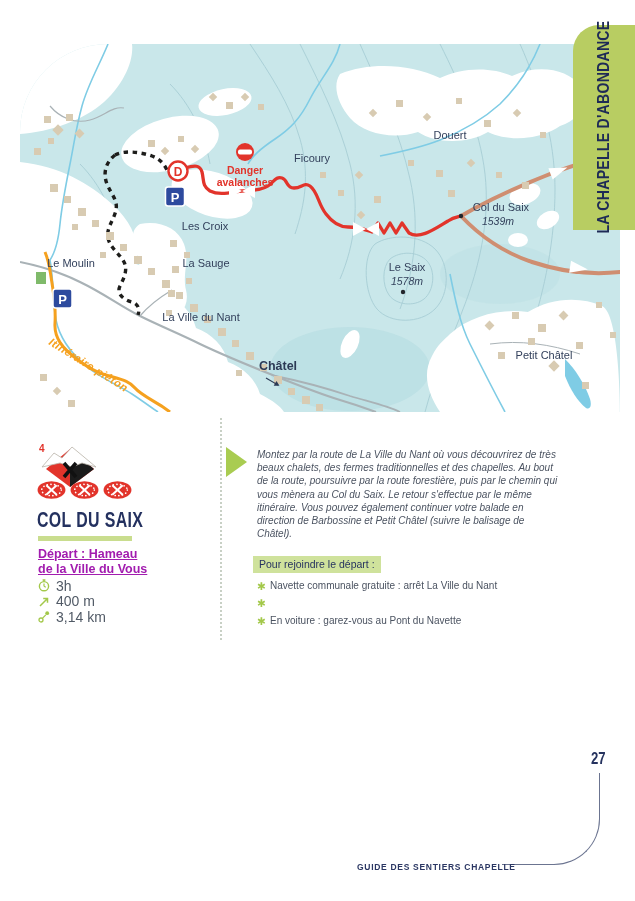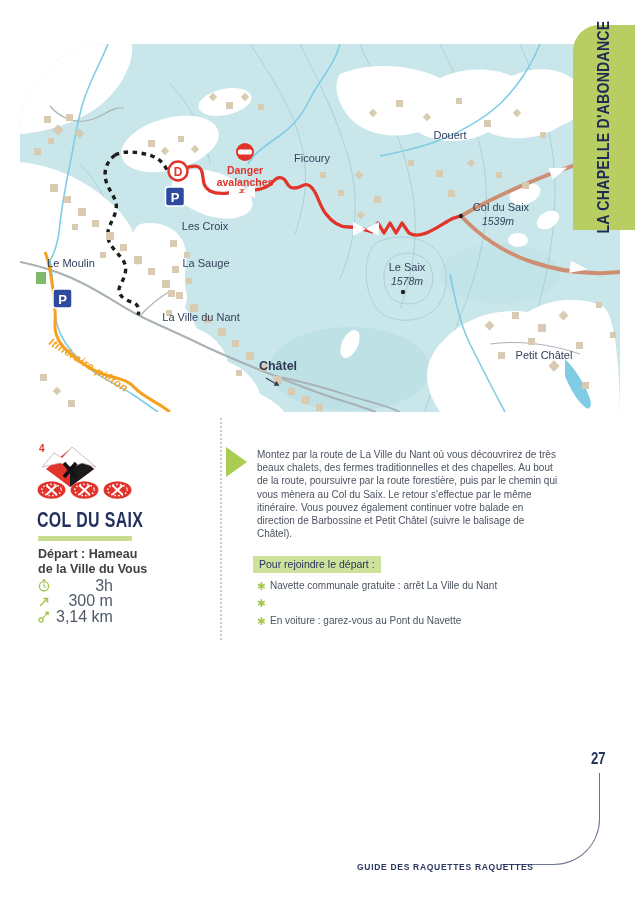--- a/index.html
+++ b/index.html
@@ -24,33 +24,33 @@
   
   .tab{position:absolute;left:573px;top:25px;width:62px;height:205px;background:#b8cd62;
        border-radius:26px 0 0 0;display:flex;align-items:center;justify-content:center;}
   .tab span{writing-mode:vertical-rl;transform:rotate(180deg) scaleY(.88);white-space:nowrap;
        font-weight:bold;font-size:16px;letter-spacing:.3px;color:#1e2a56;}
 
   
   .card-title{position:absolute;left:37px;top:508px;font-size:21.5px;font-weight:bold;color:#24315f;
        transform:scaleX(.74);transform-origin:left;white-space:nowrap;letter-spacing:.5px;}
   .card-bar{position:absolute;left:38px;top:536px;width:94px;height:5px;background:#c9dd8e;}
-  .card-start{position:absolute;left:38px;top:547px;font-size:12.5px;font-weight:bold;color:#404040;line-height:15px;}
+  .card-start{position:absolute;left:38px;top:547px;font-size:12.5px;font-weight:bold;color:#a21caf;line-height:15px;text-decoration:underline;}
   .stats{position:absolute;left:38px;top:578px;}
-  .stat-row{display:flex;align-items:center;height:15.5px;font-size:16px;color:#515a66;justify-content:space-between;}
+  .stat-row{display:flex;align-items:center;height:15.5px;font-size:14px;color:#515a66;}
   .stat-row svg{margin-right:6px;flex:none;}
   .shoe-row{position:absolute;left:36px;top:480px;display:flex;gap:2px;}
 
   
   .vdots{position:absolute;left:220px;top:418px;height:222px;border-left:2px dotted #c8d0c5;}
   .chev{position:absolute;left:226px;top:447px;width:0;height:0;
         border-left:21px solid #a9cc51;border-top:15px solid transparent;border-bottom:15px solid transparent;}
 
   
-  .para{position:absolute;left:257px;top:448px;width:303px;font-size:10px;line-height:13.2px;color:#4b5361;}
+  .para{position:absolute;left:257px;top:448px;width:303px;font-size:10px;line-height:13.2px;color:#4b5361;font-style:italic;}
   .join-head{position:absolute;left:253px;top:556px;background:#cfe29c;color:#26335f;
         font-size:10.5px;font-weight:normal;padding:2px 6px 3px 6px;}
   .bullets{position:absolute;left:257px;top:580px;width:315px;}
   .bullet{display:flex;line-height:12.5px;margin-bottom:4.8px;font-size:10px;color:#4b5361;}
   .bullet .star{color:#a3c84a;font-size:10.5px;width:13px;flex:none;}
 
   
   .pagenum{position:absolute;left:591px;top:750px;font-size:16px;font-weight:bold;color:#26335f;
         transform:scaleX(.82);transform-origin:left;}
   .footer-line{position:absolute;left:502px;top:773px;width:97px;height:91px;
@@ -313,21 +313,21 @@
         <path d="M4.6,1 H7.4 M6,1 V2.4" stroke="#a3c84a" stroke-width="1.3" fill="none"></path>
         <circle cx="6" cy="7.2" r="4.6" fill="none" stroke="#a3c84a" stroke-width="1.4"></circle>
         <path d="M6,7.2 L6,4.6 M6,7.2 L7.8,8.2" stroke="#a3c84a" stroke-width="1.2" fill="none"></path>
       </svg>
       <span>3h</span>
     </div>
     <div class="stat-row">
       <svg width="12" height="13" viewBox="0 0 12 13">
         <path d="M2,11 L9.5,3.5 M5.2,3.5 L9.5,3.5 L9.5,7.8" stroke="#a3c84a" stroke-width="1.5" fill="none"></path>
       </svg>
-      <span>300 m</span>
+      <span>400 m</span>
     </div>
     <div class="stat-row">
       <svg width="12" height="13" viewBox="0 0 12 13">
         <circle cx="3" cy="10" r="2" fill="none" stroke="#a3c84a" stroke-width="1.3"></circle>
         <circle cx="9.2" cy="3.2" r="1.9" fill="#a3c84a"></circle>
         <path d="M4.4,8.4 L7.8,4.8" stroke="#a3c84a" stroke-width="1.2"></path>
       </svg>
       <span>3,14 km</span>
     </div>
   </div>
@@ -348,15 +348,15 @@
       <span class="star">✱</span>
     </div>
     <div class="bullet">
       <span class="star">✱</span>
       <span>En voiture : garez-vous au Pont du Navette</span>
     </div>
   </div>
 
   <div class="pagenum">27</div>
   <div class="footer-line"></div>
-  <div class="footer-label">GUIDE DES RAQUETTES RAQUETTES</div>
+  <div class="footer-label">GUIDE DES SENTIERS CHAPELLE</div>
 
 </div>
 
 </body></html>

